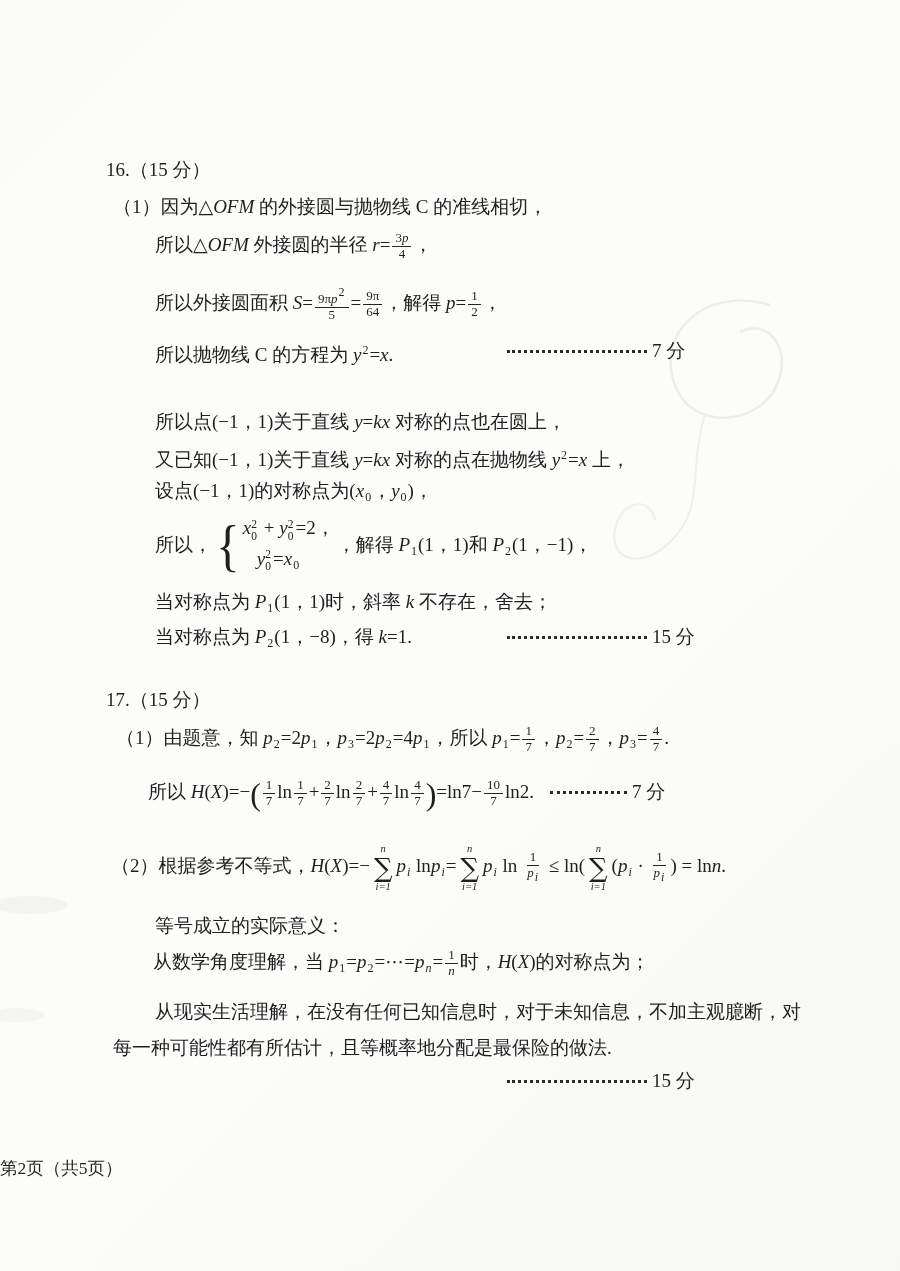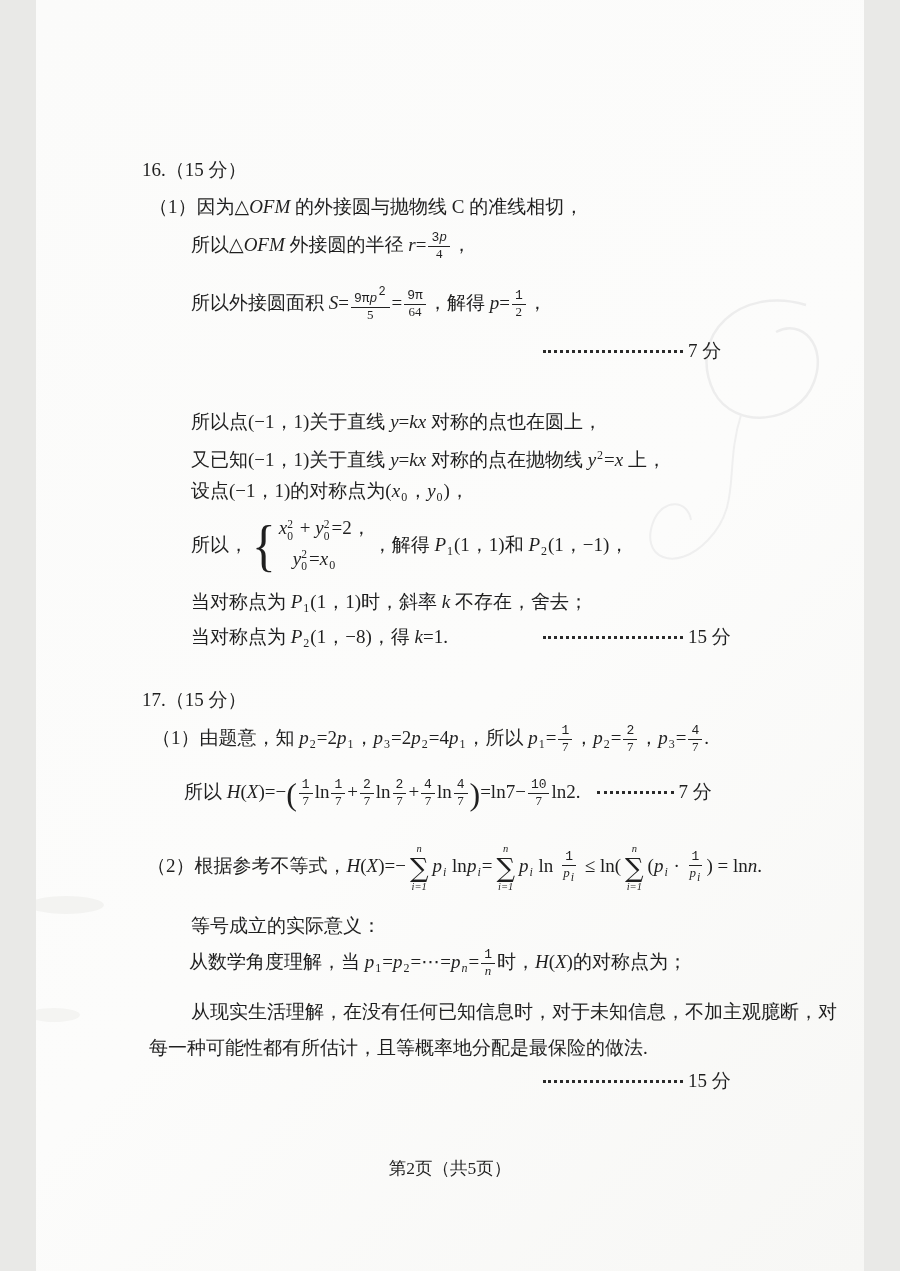--- a/index.html
+++ b/index.html
@@ -1,47 +1,47 @@
 <!DOCTYPE html>
 <html><head>
 <meta charset="utf-8">
 <style>
   html,body{margin:0;padding:0;background:#e9e9e7;}
   .page{
-    position:relative; width:828px; height:1271px; margin:0 auto;
+    position:relative; width:900px; height:1271px; margin:0 auto;
     background:linear-gradient(135deg,#fbfbfa 0%,#fcfcfb 55%,#f7f7f5 100%);
     font-family:"Liberation Serif","DejaVu Serif","DejaVu Sans",serif;
     color:#1f1f1f; overflow:hidden;
   }
   .artifact{position:absolute;left:0;top:0;pointer-events:none;}
   .line{position:absolute; white-space:nowrap; font-size:19px; line-height:27px;}
   .plain{}
   .var{font-style:italic;}
   .sub{font-size:12px; vertical-align:-4px; padding:0 1px;}
   .sup{font-size:12px; vertical-align:7px; padding:0 1px;}
   .frac{display:inline-flex; flex-direction:column; align-items:center;
         vertical-align:middle; font-size:13px; line-height:1.15; margin:0 2px;}
-  .frac .fn{border-bottom:1.4px solid #222; padding:0 3px;font-family:Liberation Mono, monospace;}
+  .frac .fn{border-bottom:1.4px solid #222; padding:0 3px;}
   .frac .fd{padding:0 3px;}
   .sum{display:inline-flex; flex-direction:column; align-items:center;
        vertical-align:middle; line-height:1; margin:0 4px;}
   .sum .stop,.sum .sbot{font-size:10.5px; font-style:italic; line-height:1.1;}
   .sum .ssym{font-size:26px; font-family:"DejaVu Serif","DejaVu Sans",serif; line-height:1;}
   .sys{display:inline-flex; align-items:center; vertical-align:middle; margin:0 2px;}
   .sys .brace{font-size:58px; font-weight:200; line-height:0.9;
               transform:scaleX(0.85); margin-right:1px;}
   .sys .rows{display:inline-flex; flex-direction:column; gap:3px;}
   .sys .rows .row:nth-child(2){padding-left:14px;}
   .ss{display:inline-flex; flex-direction:column; align-items:flex-start;
       vertical-align:middle; font-size:11.5px; line-height:1.05; margin-right:2px;}
   .big{font-size:32px; font-weight:300; vertical-align:middle; line-height:0;}
   .dotline{display:inline-block; border-bottom:3px dotted #2b2b2b;
            vertical-align:4px; margin:0 5px 0 2px;}
   .spacer{display:inline-block;}
-  .footer-line{left:0; right:0; text-align:center; font-size:17.5px;}
+  .footer-line{left:0; right:0; font-size:17.5px;}
 </style>
 </head>
 <body>
 
 <div class="page">
 
   <svg class="artifact" width="900" height="1271">
     <path d="M770 305 C 705 285, 650 335, 678 392 C 698 430, 762 425, 778 382 C 792 345, 765 318, 740 332" stroke="#ededed" fill="none" stroke-width="2.5"></path>
     <path d="M705 415 C 688 468, 706 505, 672 540 C 640 574, 602 558, 618 520 C 628 498, 652 500, 655 520" stroke="#efefef" fill="none" stroke-width="2"></path>
     <ellipse cx="30" cy="905" rx="38" ry="9" fill="#f3f3f1"></ellipse>
@@ -57,20 +57,21 @@
   <div class="line" style="top:286px;left:155px"><span class="plain">所以外接圆面积 </span><span class="var">S</span><span class="plain">=</span><span class="frac">
         <span class="fn"><span class="plain">9π</span><span class="var">p</span><span class="sup">2</span></span>
         <span class="fd"><span class="plain">5</span></span>
       </span><span class="plain">=</span><span class="frac">
         <span class="fn"><span class="plain">9π</span></span>
         <span class="fd"><span class="plain">64</span></span>
       </span><span class="plain">，解得 </span><span class="var">p</span><span class="plain">=</span><span class="frac">
         <span class="fn"><span class="plain">1</span></span>
         <span class="fd"><span class="plain">2</span></span>
       </span><span class="plain">，</span></div>
+  <div class="line" style="top:337px;left:155px"><span class="plain">所以抛物线 C 的方程为 </span><span class="var">y</span><span class="sup">2</span><span class="plain">=</span><span class="var">x</span><span class="plain">.</span></div>
   <div class="line" style="top:337px;left:505px"><span class="dotline" style="width: 140px;"></span><span class="plain">7 分</span></div>
   <div class="line" style="top:408px;left:155px"><span class="plain">所以点(−1，1)关于直线 </span><span class="var">y</span><span class="plain">=</span><span class="var">kx</span><span class="plain"> 对称的点也在圆上，</span></div>
   <div class="line" style="top:442px;left:155px"><span class="plain">又已知(−1，1)关于直线 </span><span class="var">y</span><span class="plain">=</span><span class="var">kx</span><span class="plain"> 对称的点在抛物线 </span><span class="var">y</span><span class="sup">2</span><span class="plain">=</span><span class="var">x</span><span class="plain"> 上，</span></div>
   <div class="line" style="top:477px;left:155px"><span class="plain">设点(−1，1)的对称点为(</span><span class="var">x</span><span class="sub">0</span><span class="plain">，</span><span class="var">y</span><span class="sub">0</span><span class="plain">)，</span></div>
   <div class="line" style="top:514px;left:155px"><span class="plain">所以，</span><span class="sys">
         <span class="brace">{</span>
         <span class="rows">
           <span class="row"><span class="var">x</span><span class="ss">
               <span>2</span>
               <span>0</span>

